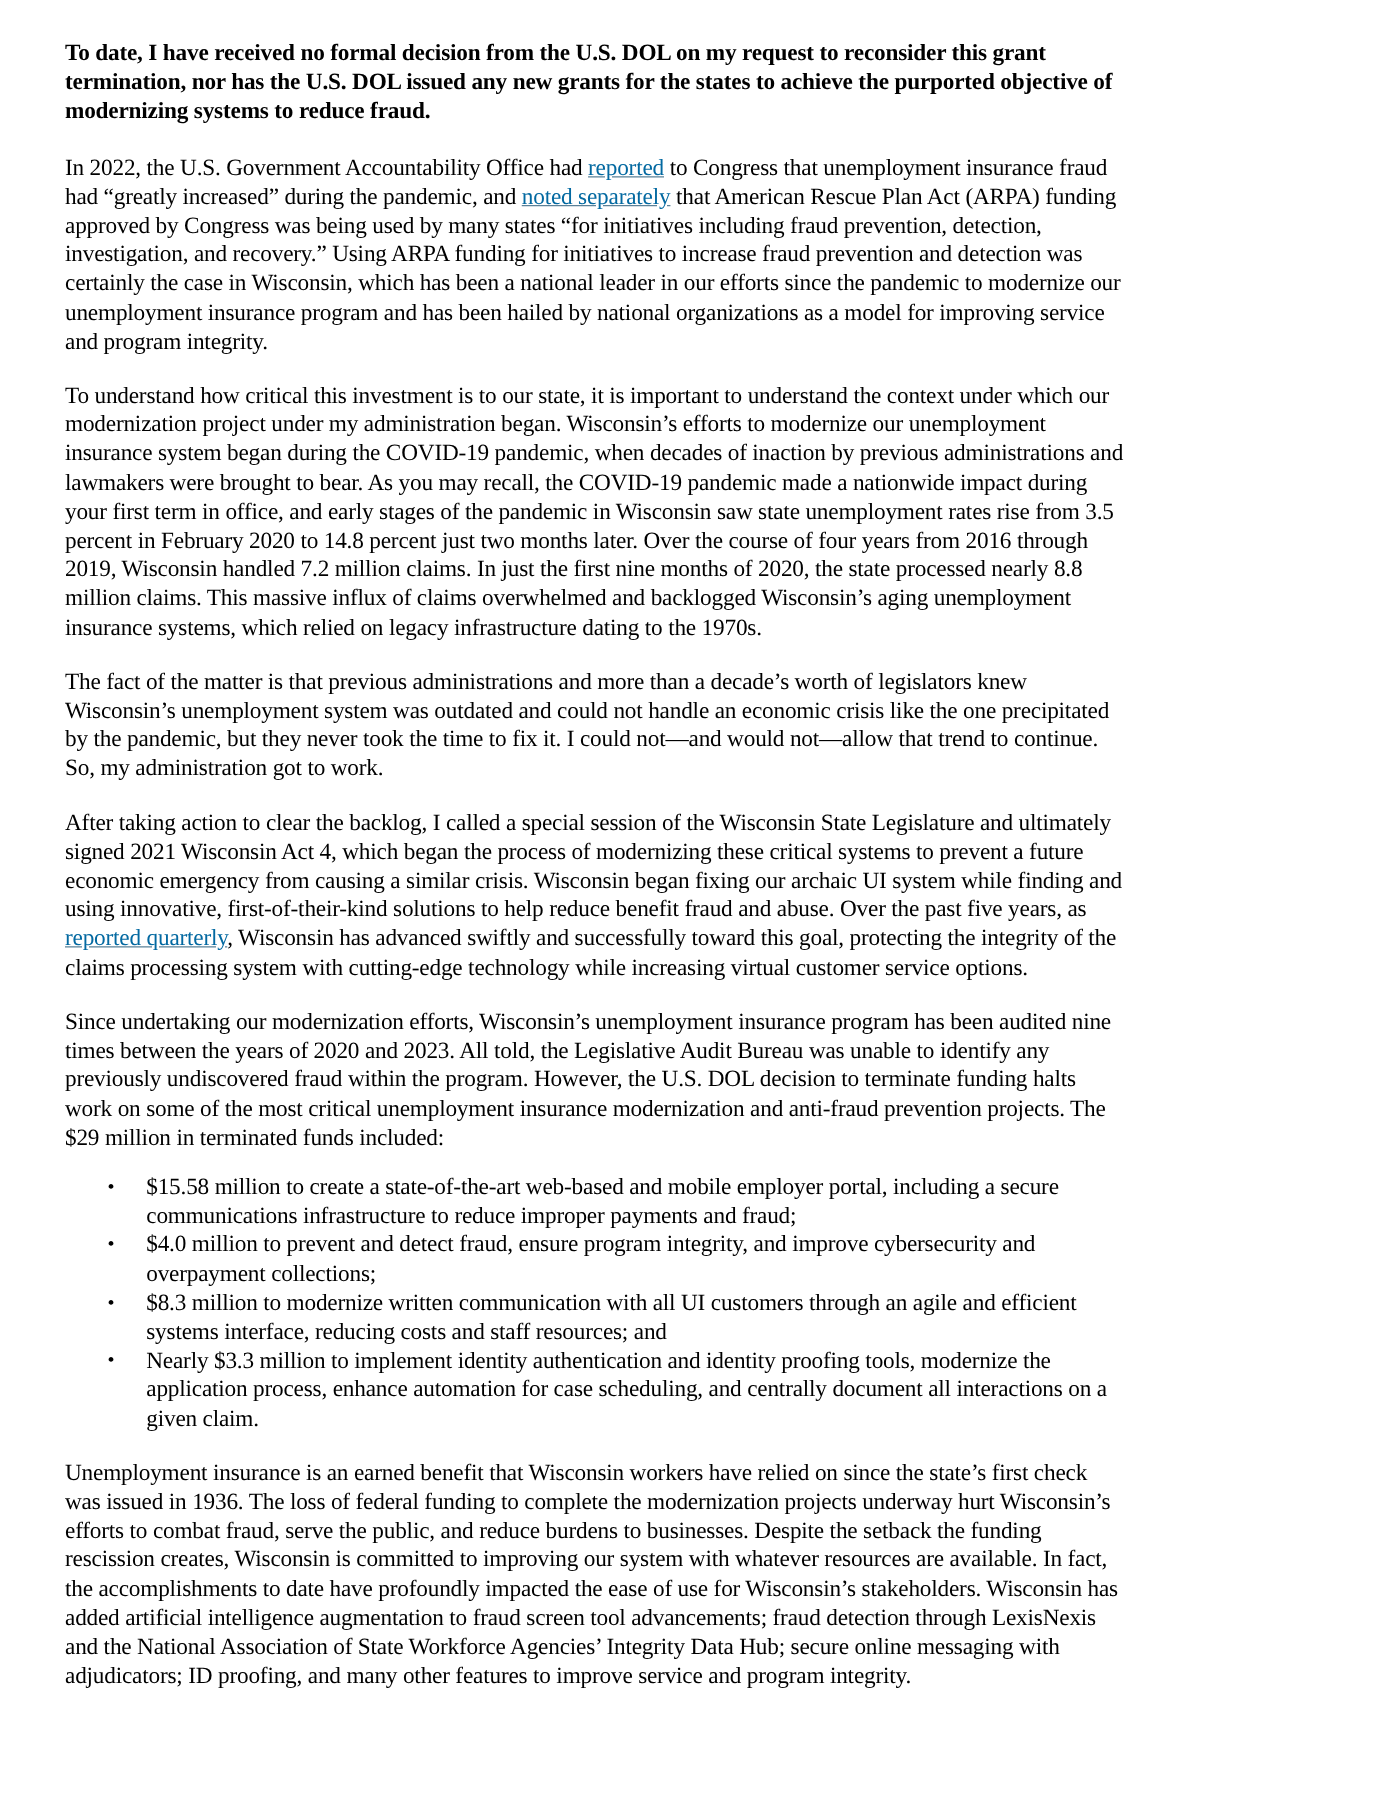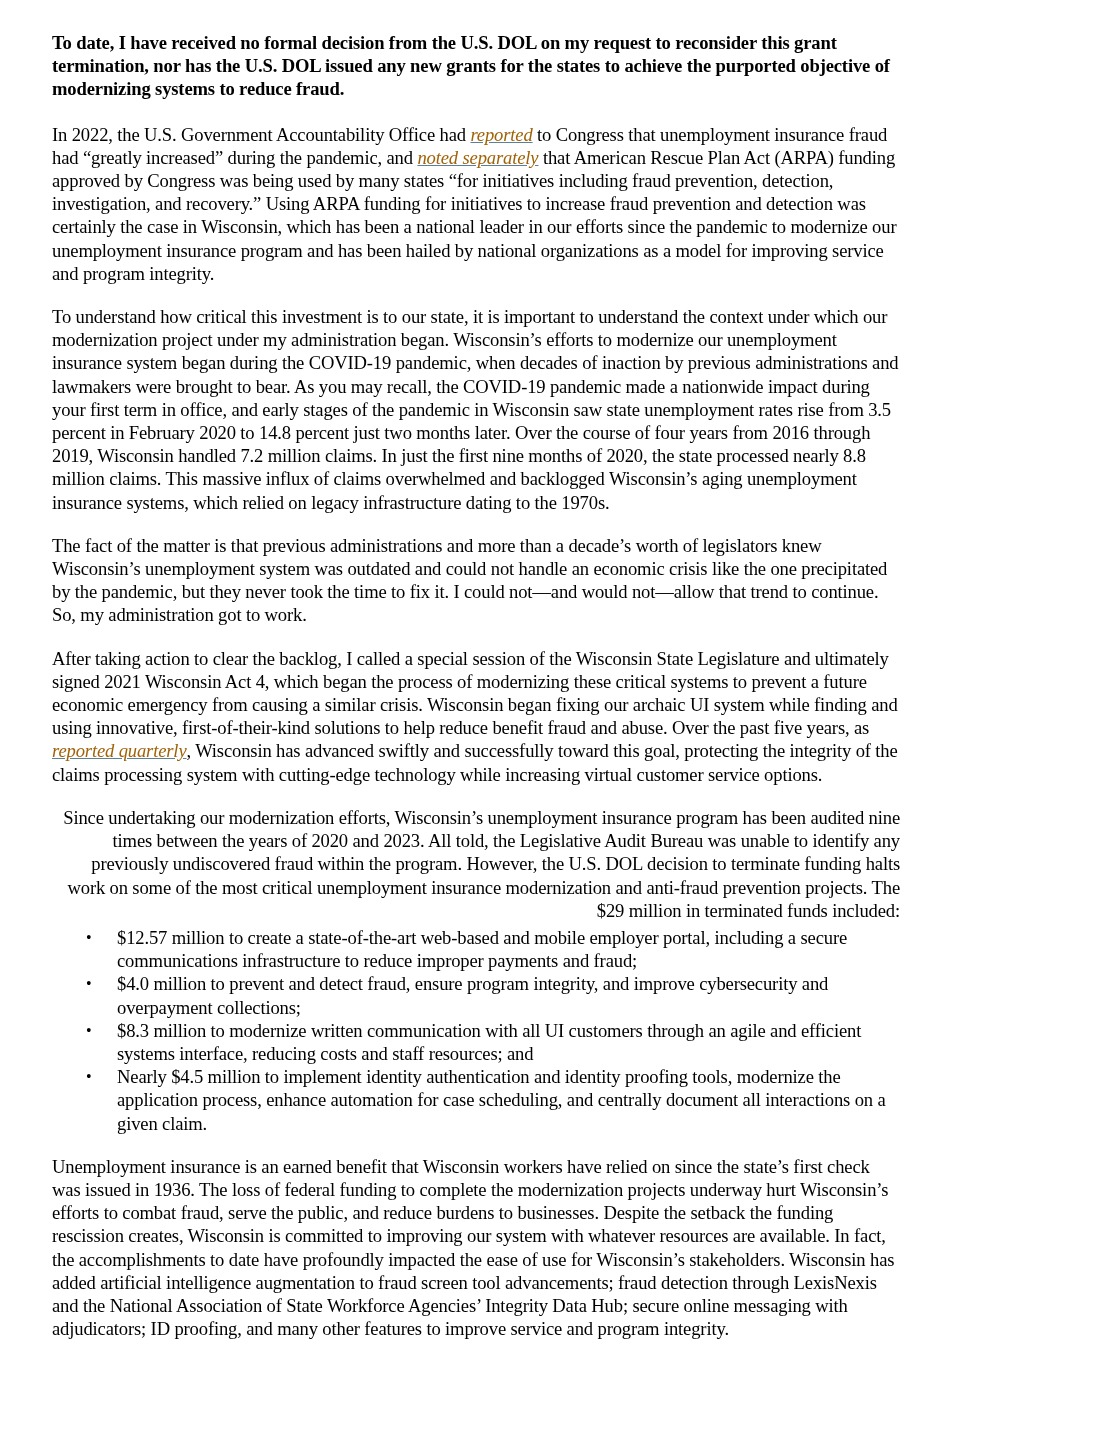--- a/index.html
+++ b/index.html
@@ -16,26 +16,25 @@
       box-sizing: border-box;
       width: 960px;
     }
     p {
       margin: 0 0 20px 0;
       font-size: 18.6px;
       line-height: 23.2px;
       letter-spacing: -0.15px;
     }
     p.bold { font-weight: bold; margin-bottom: 22px; }
-    p.tight { margin-bottom: 4px; text-align: right; }
+    p.tight { margin-bottom: 16px; }
     a.link {
-      color: #a16207;
+      color: #0369a1;
       text-decoration: underline;
       text-decoration-color: #5b8198;
-      font-style: italic;
     }
     ul.funds {
       list-style: none;
       margin: 0 0 20px 0;
       padding: 0;
     }
     ul.funds li {
       position: relative;
       padding-left: 65px;
       font-size: 18.6px;
@@ -62,31 +61,31 @@
 
   <p>The fact of the matter is that previous administrations and more than a decade’s worth of legislators knew Wisconsin’s unemployment system was outdated and could not handle an economic crisis like the one precipitated by the pandemic, but they never took the time to fix it. I could not—and would not—allow that trend to continue. So, my administration got to work.</p>
 
   <p><span>After taking action to clear the backlog, I called a special session of the Wisconsin State Legislature and ultimately signed 2021 Wisconsin Act 4, which began the process of modernizing these critical systems to prevent a future economic emergency from causing a similar crisis. Wisconsin began fixing our archaic UI system while finding and using innovative, first-of-their-kind solutions to help reduce benefit fraud and abuse. Over the past five years, as </span><a class="link">reported quarterly</a><span>, Wisconsin has advanced swiftly and successfully toward this goal, protecting the integrity of the claims processing system with cutting-edge technology while increasing virtual customer service options.</span></p>
 
   <p class="tight">Since undertaking our modernization efforts, Wisconsin’s unemployment insurance program has been audited nine times between the years of 2020 and 2023. All told, the Legislative Audit Bureau was unable to identify any previously undiscovered fraud within the program. However, the U.S. DOL decision to terminate funding halts work on some of the most critical unemployment insurance modernization and anti-fraud prevention projects. The $29 million in terminated funds included:</p>
 
   <ul class="funds">
     <li>
       <span class="bullet">•</span>
-      <span>$12.57 million to create a state-of-the-art web-based and mobile employer portal, including a secure communications infrastructure to reduce improper payments and fraud;</span>
+      <span>$15.58 million to create a state-of-the-art web-based and mobile employer portal, including a secure communications infrastructure to reduce improper payments and fraud;</span>
     </li>
     <li>
       <span class="bullet">•</span>
       <span>$4.0 million to prevent and detect fraud, ensure program integrity, and improve cybersecurity and overpayment collections;</span>
     </li>
     <li>
       <span class="bullet">•</span>
       <span>$8.3 million to modernize written communication with all UI customers through an agile and efficient systems interface, reducing costs and staff resources; and</span>
     </li>
     <li>
       <span class="bullet">•</span>
-      <span>Nearly $4.5 million to implement identity authentication and identity proofing tools, modernize the application process, enhance automation for case scheduling, and centrally document all interactions on a given claim.</span>
+      <span>Nearly $3.3 million to implement identity authentication and identity proofing tools, modernize the application process, enhance automation for case scheduling, and centrally document all interactions on a given claim.</span>
     </li>
   </ul>
 
   <p>Unemployment insurance is an earned benefit that Wisconsin workers have relied on since the state’s first check was issued in 1936. The loss of federal funding to complete the modernization projects underway hurt Wisconsin’s efforts to combat fraud, serve the public, and reduce burdens to businesses. Despite the setback the funding rescission creates, Wisconsin is committed to improving our system with whatever resources are available. In fact, the accomplishments to date have profoundly impacted the ease of use for Wisconsin’s stakeholders. Wisconsin has added artificial intelligence augmentation to fraud screen tool advancements; fraud detection through LexisNexis and the National Association of State Workforce Agencies’ Integrity Data Hub; secure online messaging with adjudicators; ID proofing, and many other features to improve service and program integrity.</p>
 
 </div>
 
 </body></html>

